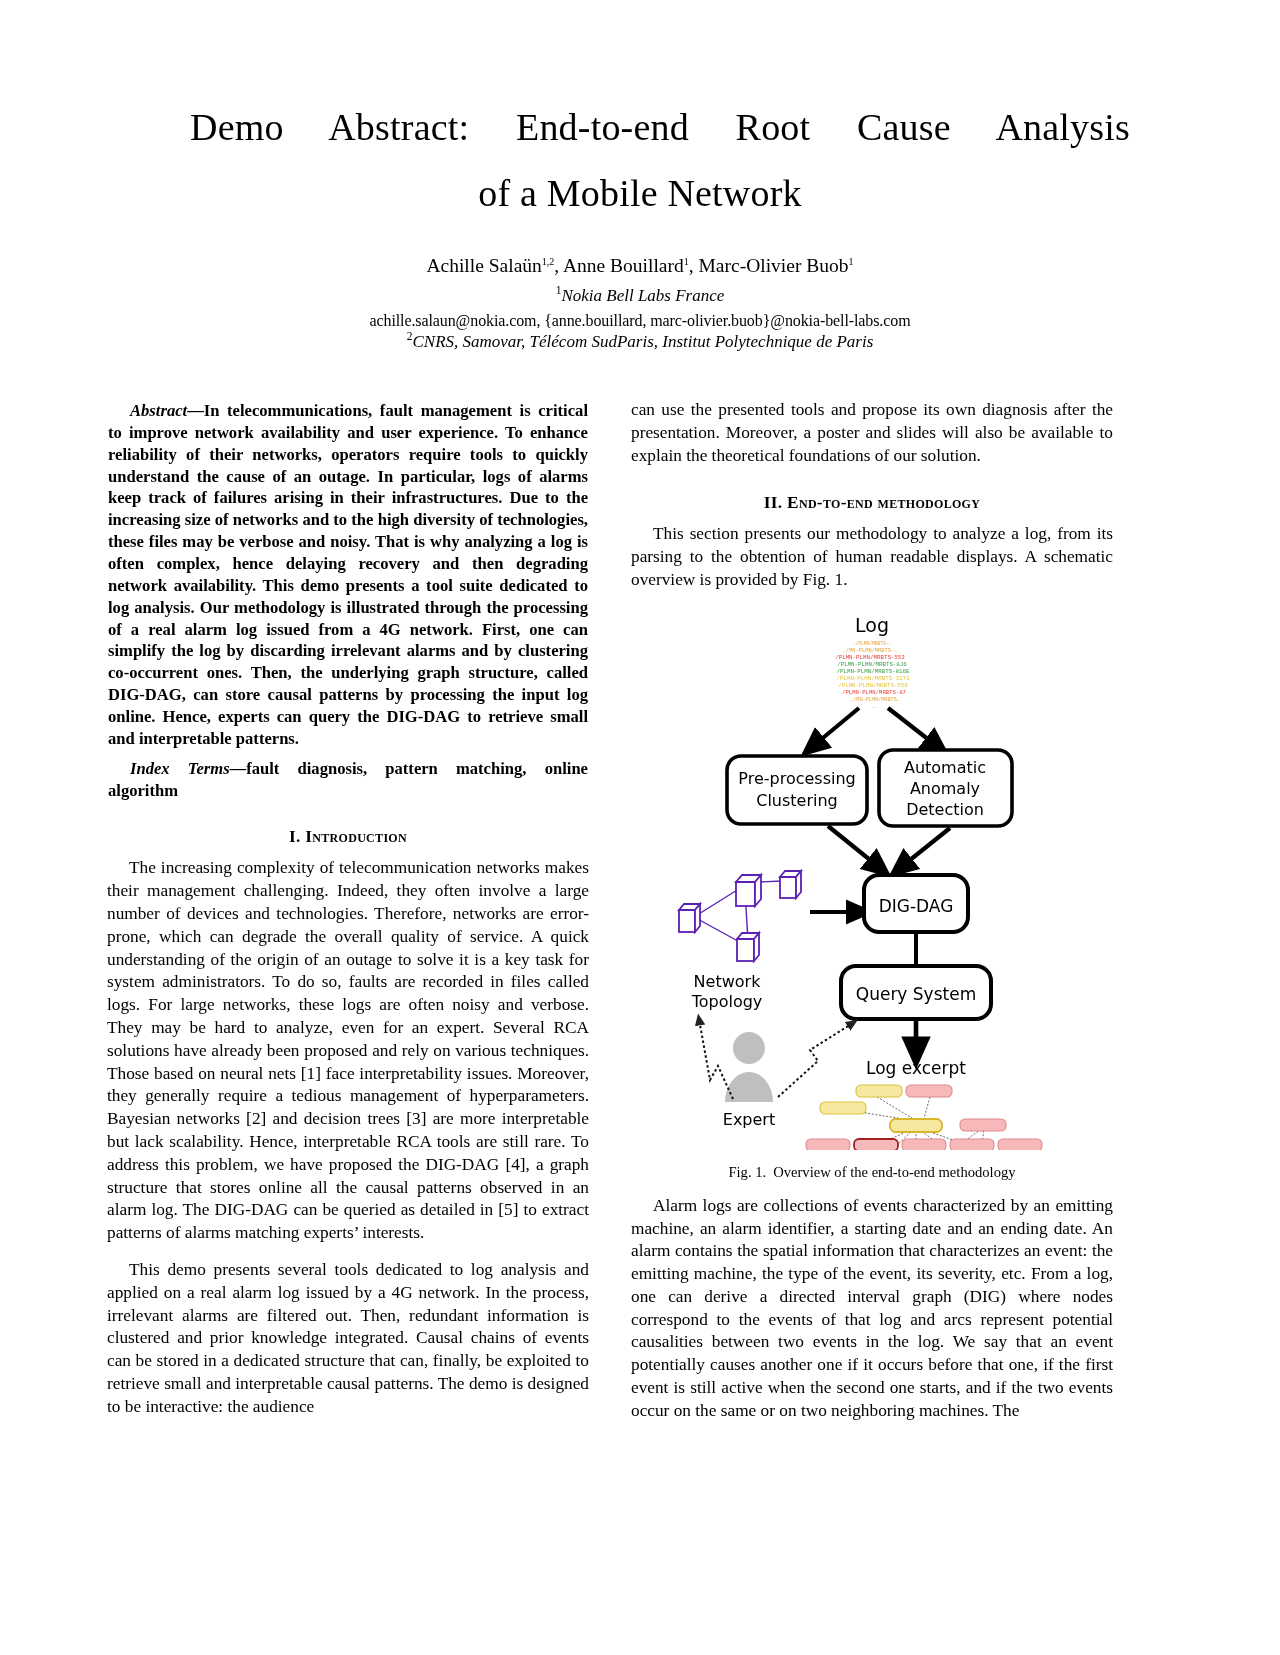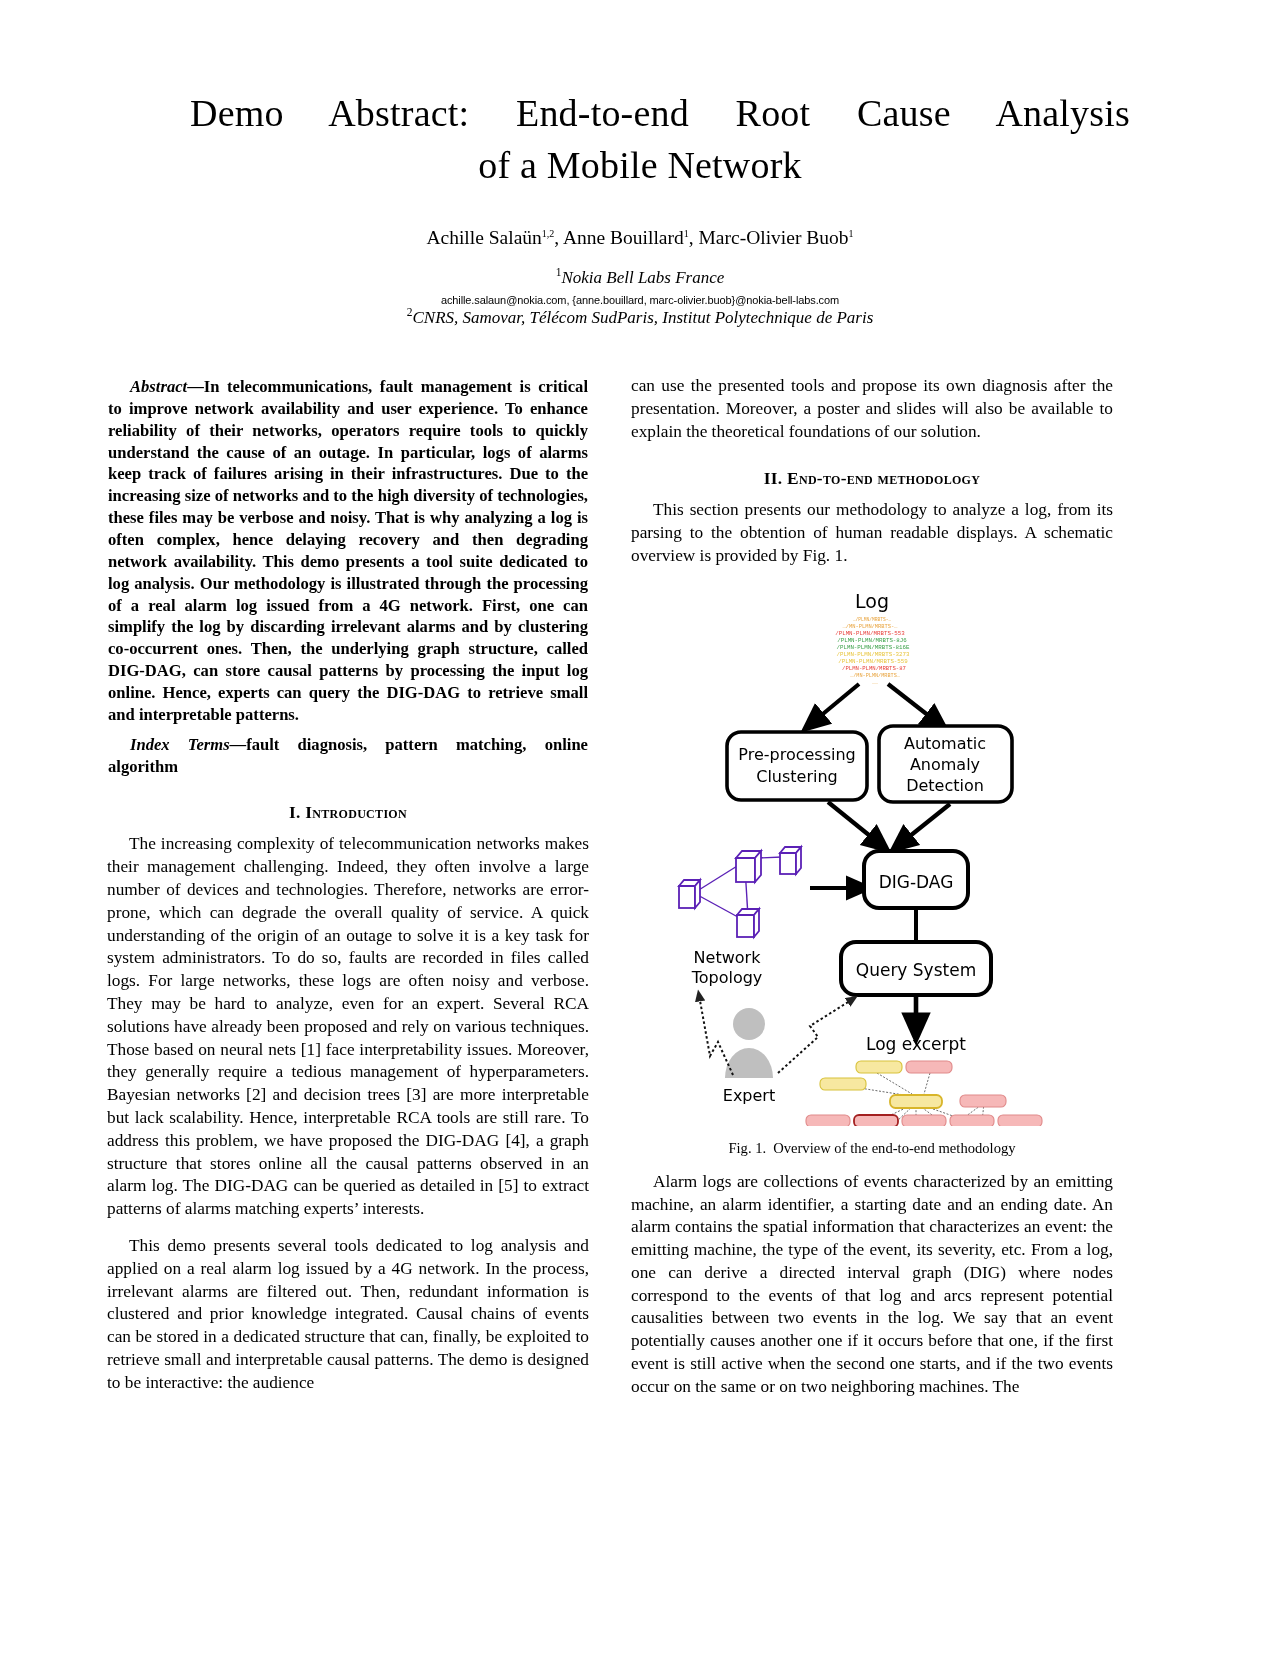--- a/index.html
+++ b/index.html
@@ -37,41 +37,41 @@
     width: 900px;
     letter-spacing: 0.2px;
   }
   .title-line {
     display: block;
   }
   .title-line.l1 {
     text-align: justify;
     text-align-last: justify;
     width: 940px;
-    margin: 2px auto;
+    margin: 16px auto;
   }
 
   .authors {
     margin-top: 34px;
     font-size: 19.5px;
     line-height: 1.4;
   }
   .authors sup { font-size: 10px; vertical-align: super; }
 
   .affil1 {
-    margin-top: 14px;
+    margin-top: 4px;
     font-size: 17px;
     font-style: italic;
   }
   .affil1 sup { font-style: normal; font-size: 11.5px; vertical-align: super; }
 
   .emails {
     margin-top: 7px;
-    font-family: Liberation Sans, sans-serif;
-    font-size: 11px;
+    font-family: Liberation Serif, serif;
+    font-size: 16px;
     letter-spacing: -0.1px;
   }
 
   .affil2 {
     margin-top: 0;
     font-size: 17px;
     font-style: italic;
   }
   .affil2 sup { font-style: normal; font-size: 11.5px; vertical-align: super; }
 

